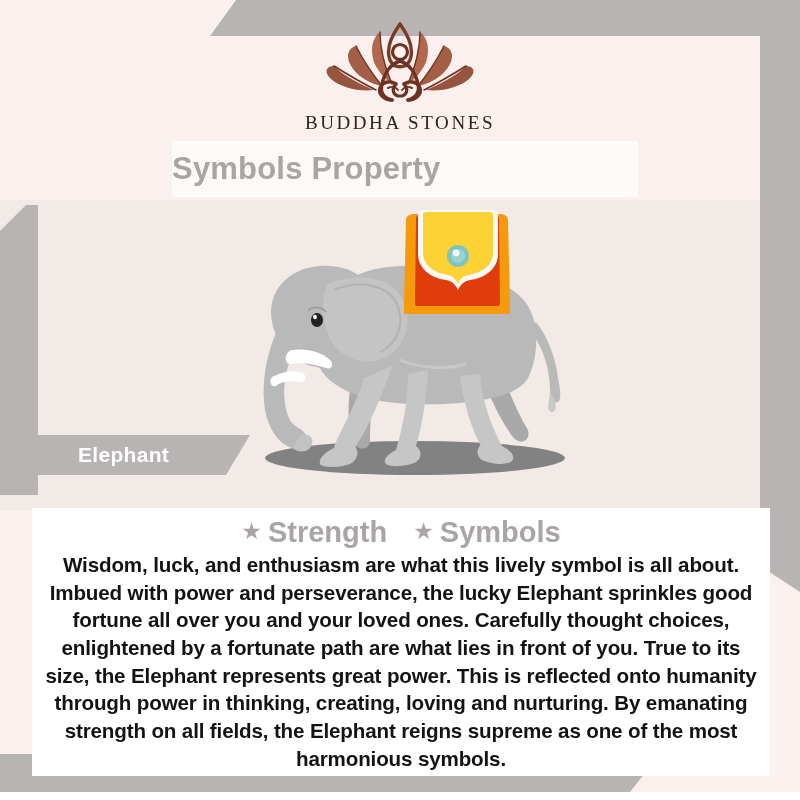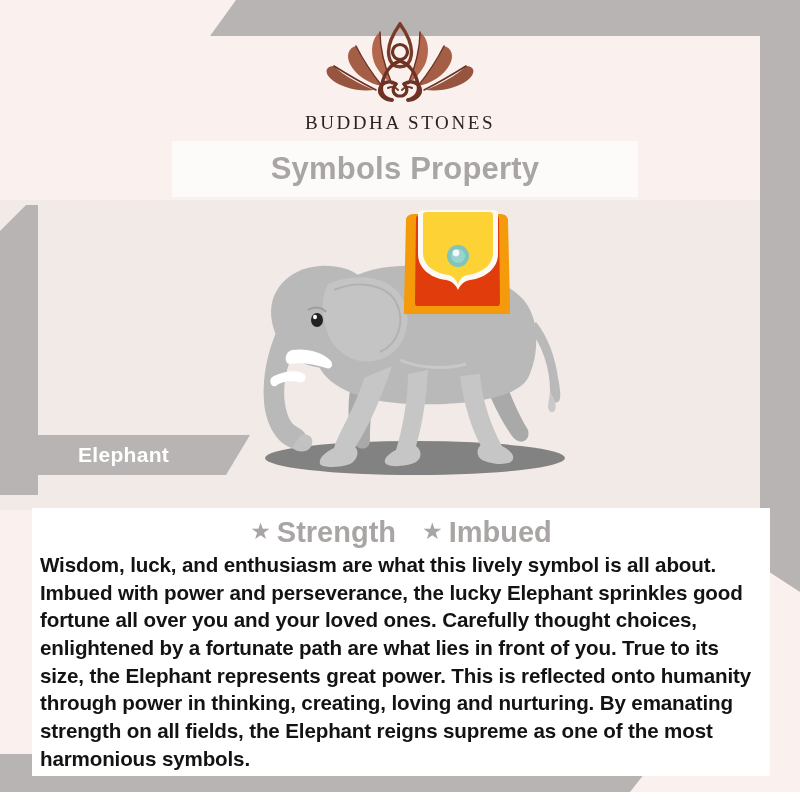--- a/index.html
+++ b/index.html
@@ -76,21 +76,21 @@
     letter-spacing: 2.6px;
     color: #2b2320;
     white-space: nowrap;
   }
 
   
   .title-banner {
     position: absolute;
     top: 141px; left: 172px; width: 466px; height: 56px;
     background: #fdfbfa;
-    display: flex; align-items: center; justify-content: center;
+    display: flex; align-items: center; justify-content: flex-start;
     z-index: 5;
   }
   .title-text {
     font-size: 31px;
     font-weight: bold;
     color: #a9a5a4;
     letter-spacing: 0.2px;
     white-space: nowrap;
   }
 
@@ -148,21 +148,21 @@
   .attribute-label {
     font-size: 29px;
     font-weight: bold;
     color: #a9a5a4;
   }
   .body-text {
     font-size: 20.6px;
     font-weight: bold;
     line-height: 1.345;
     color: #131313;
-    text-align: left;
+    text-align: center;
     padding: 0 2px;
     letter-spacing: -0.15px;
   }
 </style>
 </head>
 <body>
 
 <div id="page">
 
   <div class="band-upper"></div>
@@ -302,19 +302,19 @@
   </div>
 
   <div class="content-panel">
     <div class="attributes">
       <div class="attribute">
         <span class="star-icon">★</span>
         <span class="attribute-label">Strength</span>
       </div>
       <div class="attribute">
         <span class="star-icon">★</span>
-        <span class="attribute-label">Imbued</span>
+        <span class="attribute-label">Symbols</span>
       </div>
     </div>
     <p class="body-text">Wisdom, luck, and enthusiasm are what this lively symbol is all about. Imbued with power and perseverance, the lucky Elephant sprinkles good fortune all over you and your loved ones. Carefully thought choices, enlightened by a fortunate path are what lies in front of you. True to its size, the Elephant represents great power. This is reflected onto humanity through power in thinking, creating, loving and nurturing. By emanating strength on all fields, the Elephant reigns supreme as one of the most harmonious symbols.</p>
   </div>
 
 </div>
 
 </body></html>

